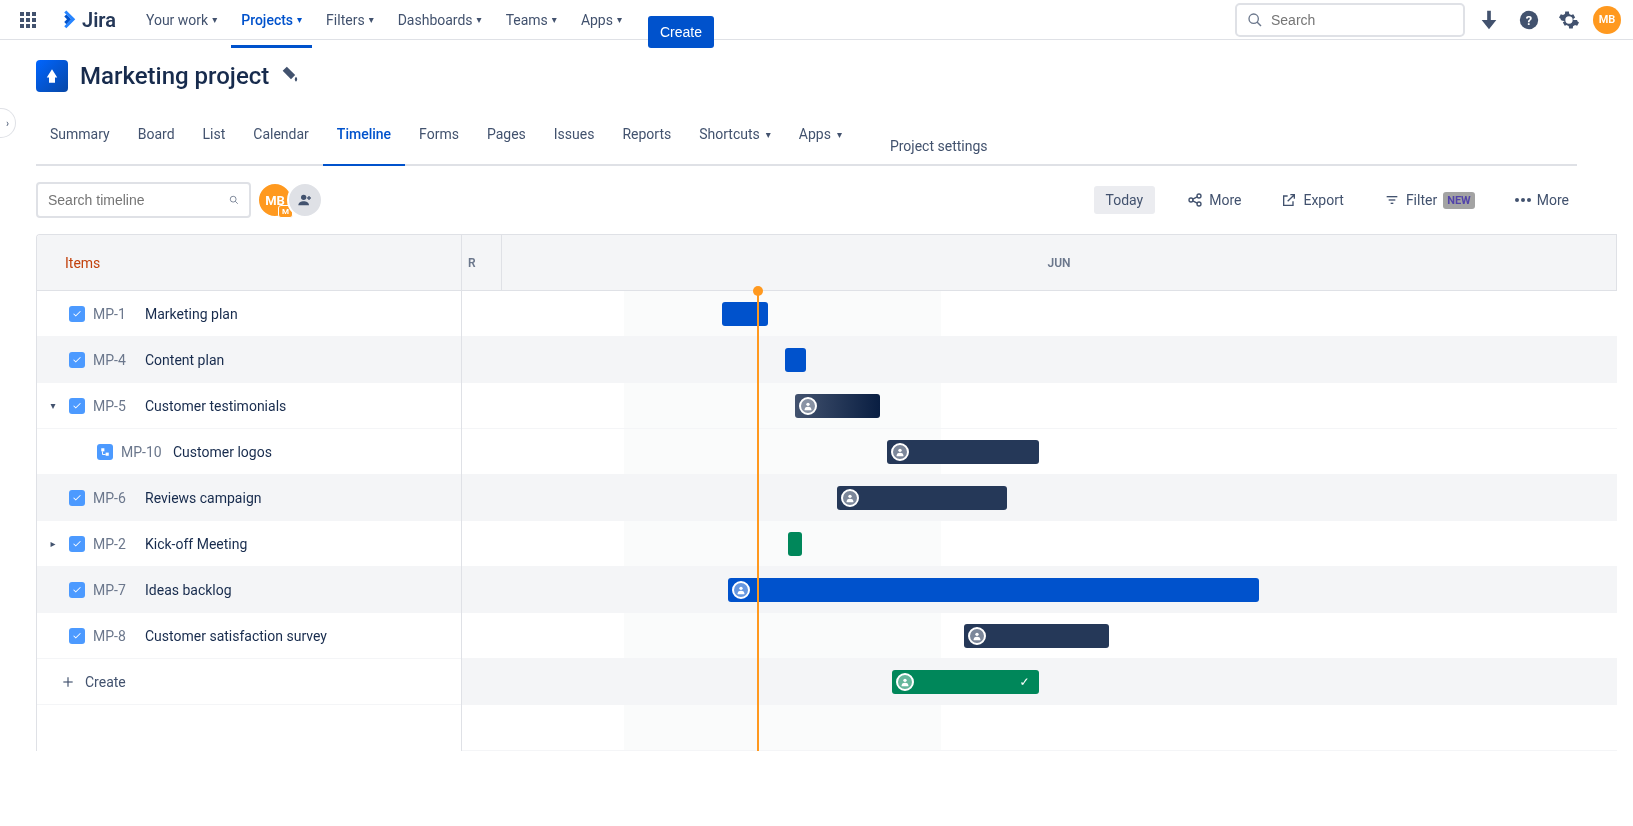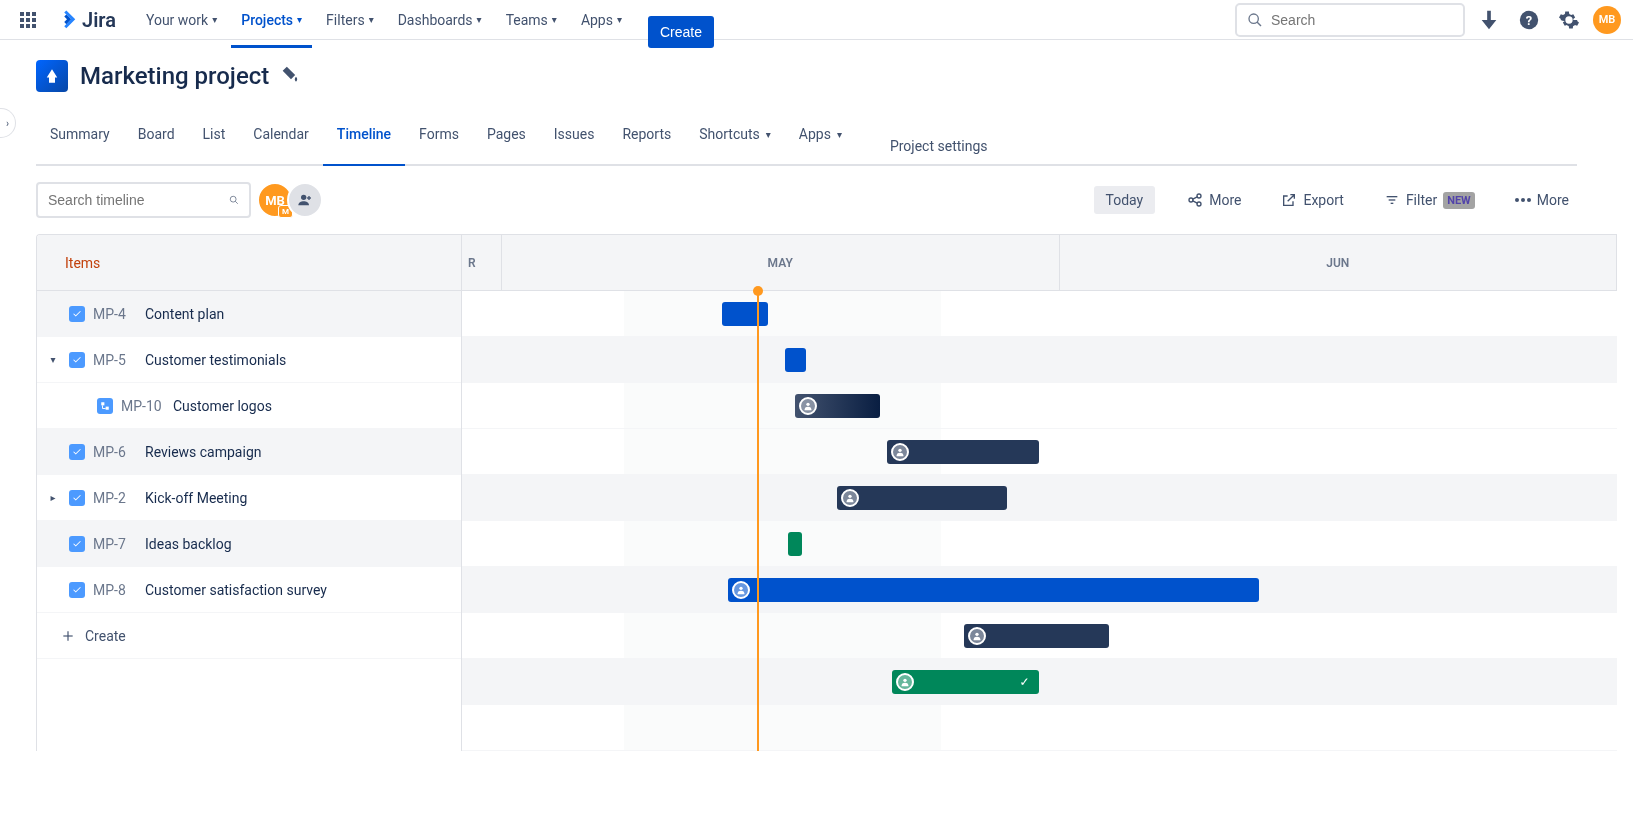--- a/index.html
+++ b/index.html
@@ -355,20 +355,30 @@
         <span>More</span>
       </div>
     </div>
   </div>
 
   <div class="timeline">
 
     <div class="items-col">
       <div class="header-row">Items</div>
       <div id="item-rows">
+          <div class="item-row">
+            <span class="expand-sp"></span>
+            <span class="task-icon blue">
+              <svg viewBox="0 0 16 16" width="10" height="10">
+                <path fill="#fff" d="M6 10L3 7l-1 1 4 4 8-8-1-1z"></path>
+              </svg>
+            </span>
+            <span class="issue-key">MP-1</span>
+            <span class="issue-summary">Marketing plan</span>
+          </div>
           <div class="item-row alt">
             <span class="expand-sp"></span>
             <span class="task-icon blue">
               <svg viewBox="0 0 16 16" width="10" height="10">
                 <path fill="#fff" d="M6 10L3 7l-1 1 4 4 8-8-1-1z"></path>
               </svg>
             </span>
             <span class="issue-key">MP-4</span>
             <span class="issue-summary">Content plan</span>
           </div>
@@ -441,21 +451,20 @@
             <line x1="12" y1="4" x2="12" y2="20" stroke="#42526E" stroke-width="2"></line>
             <line x1="4" y1="12" x2="20" y2="12" stroke="#42526E" stroke-width="2"></line>
           </svg>
         <span>Create</span>
       </div>
     </div>
 
     <div class="chart-col">
       <div class="month-header">
         <div class="month-cell first">R</div>
-        <div class="month-cell">MAY</div>
         <div class="month-cell">JUN</div>
       </div>
       <div class="chart-body" id="chart-body">
         <div class="month-shade" id="month-shade" style="left: 14%; width: 27.5%;"></div>
         <div class="today-line" id="today-line" style="left: 25.5%;"></div>
       <div class="chart-row">
             <div class="bar blue" style="left: 22.5%; width: 4%;"></div>
           </div>
           <div class="chart-row alt">
             <div class="bar blue" style="left: 28%; width: 1.8%;"></div>

